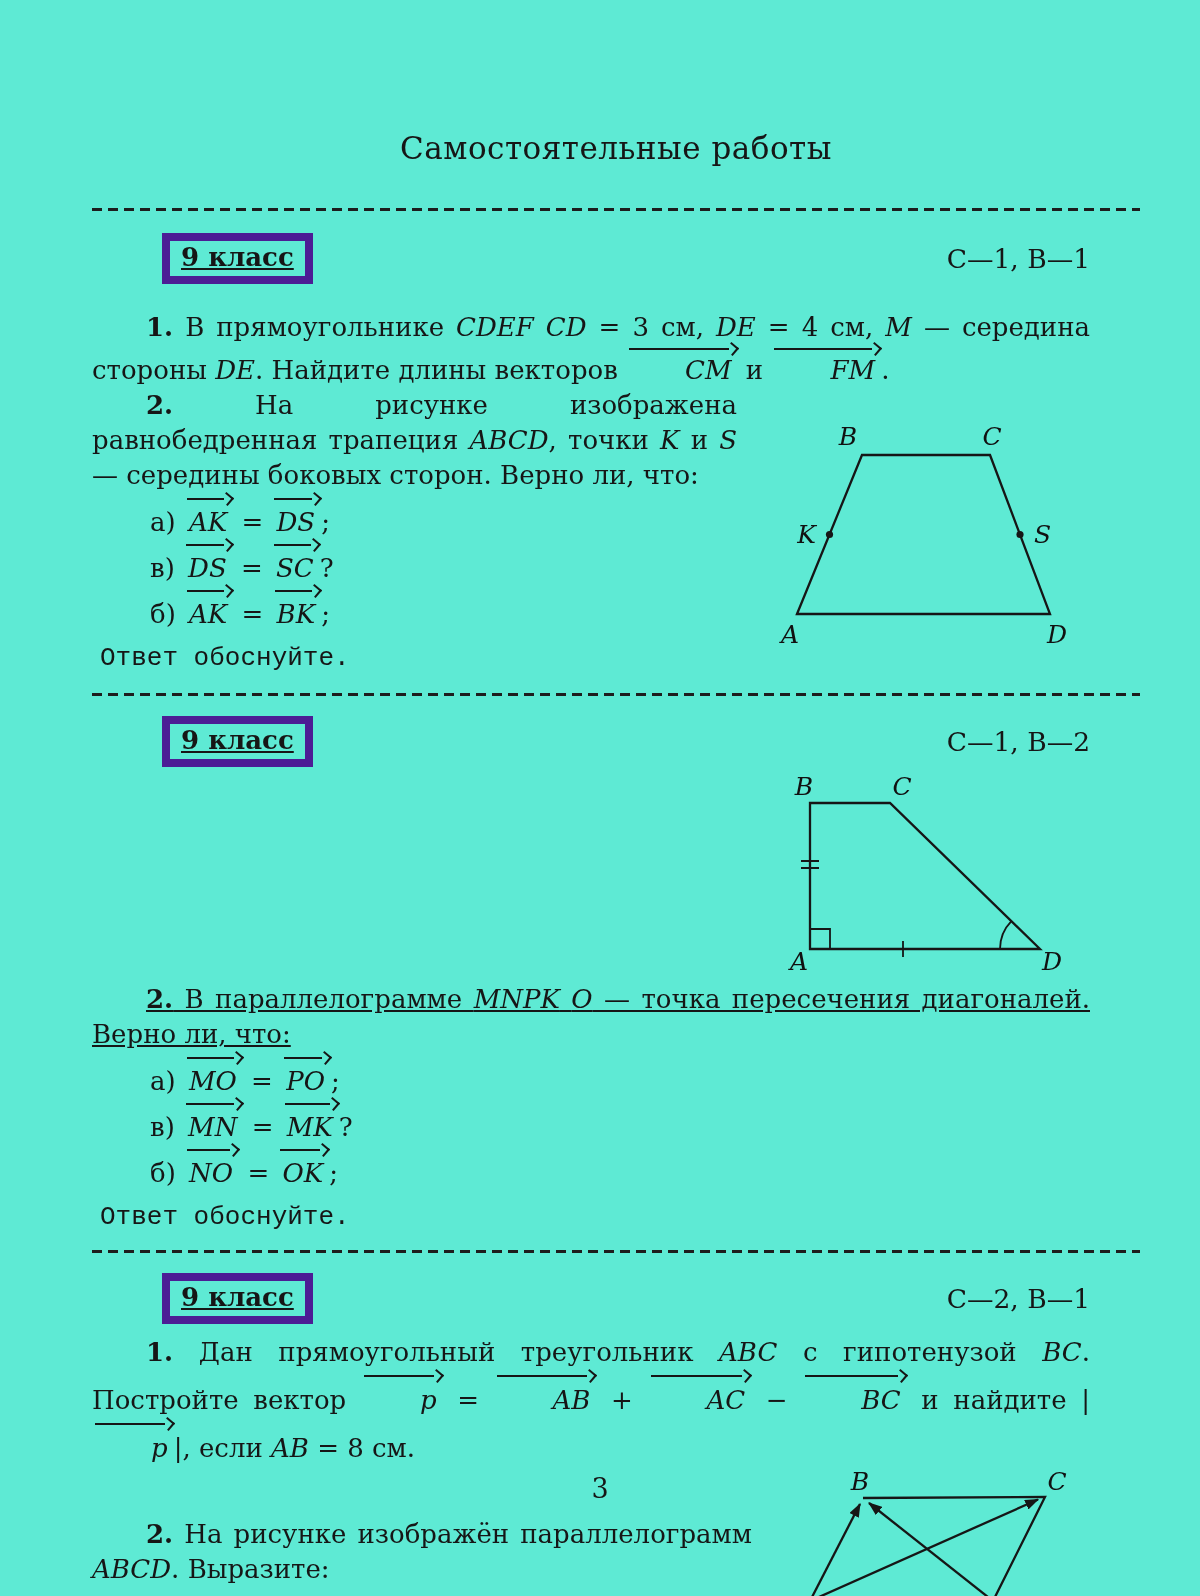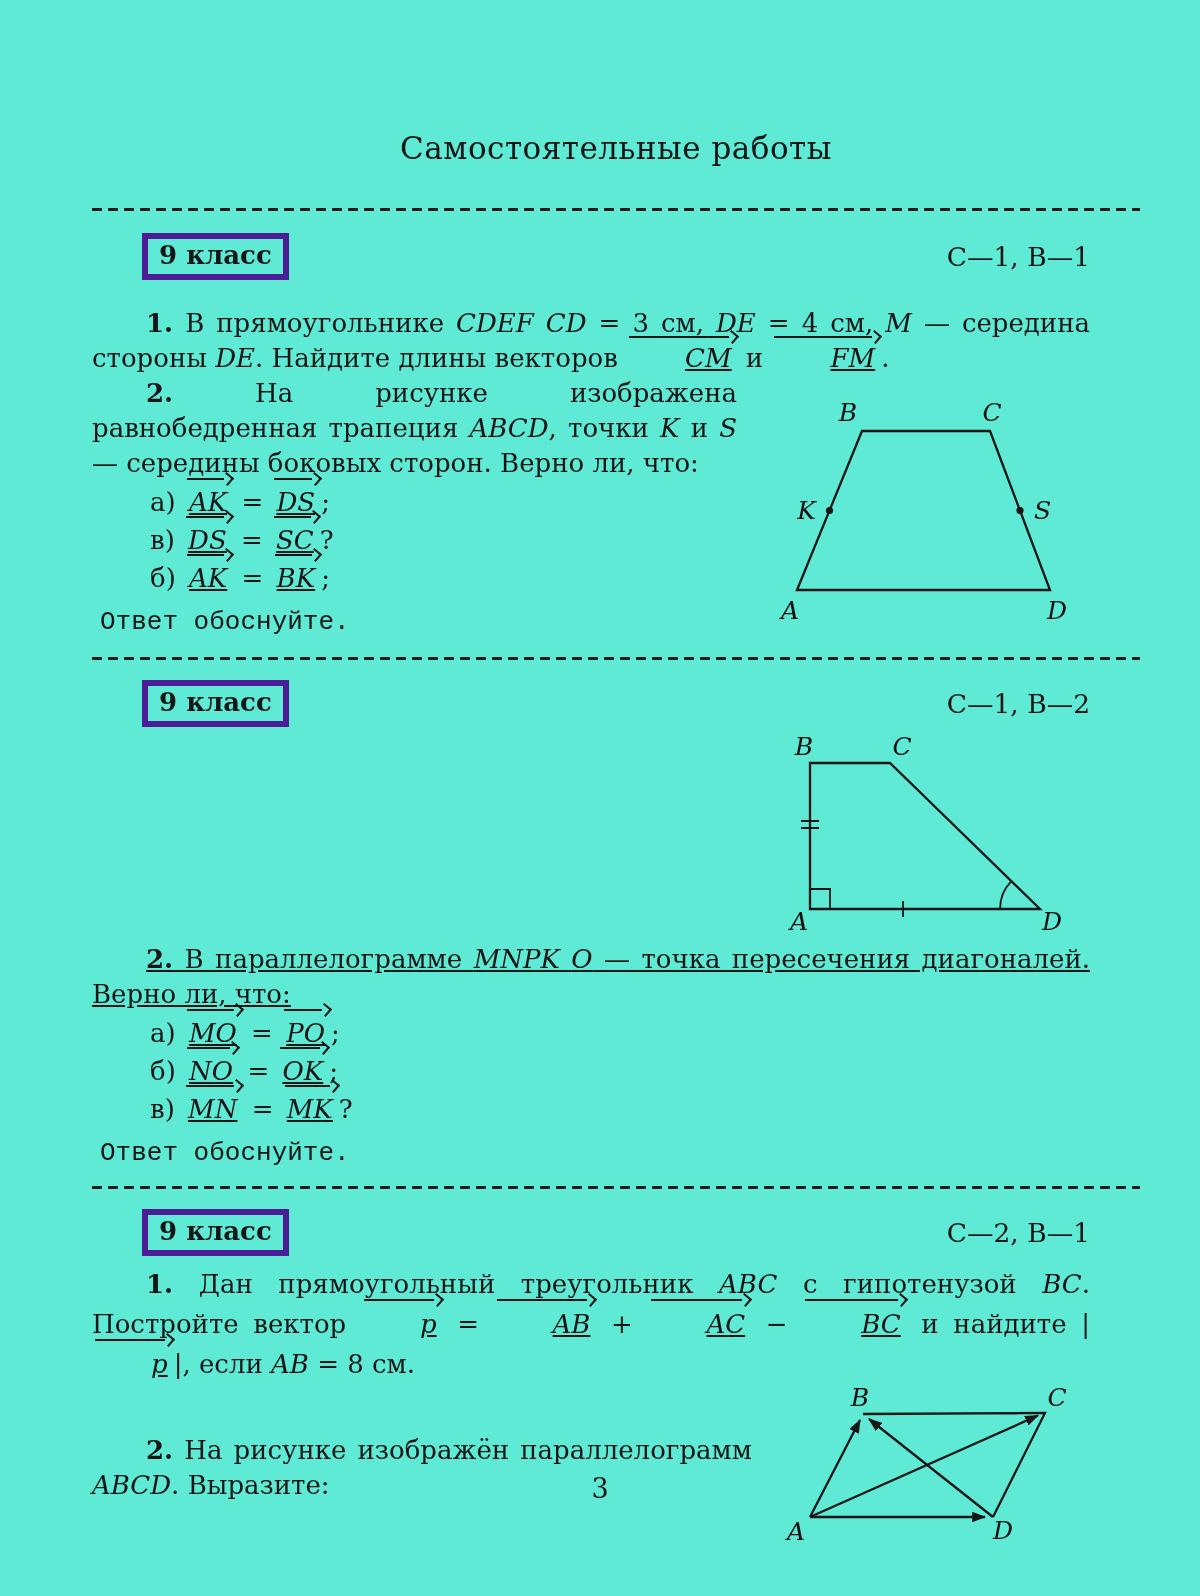--- a/index.html
+++ b/index.html
@@ -25,23 +25,23 @@
   .dash3 { margin-top:16px; }
 
   .sec-head {
     display:flex; justify-content:space-between; align-items:center;
     padding-right:50px;
   }
   .sec-head1 { margin-top:22px; }
   .sec-head2 { margin-top:20px; }
   .sec-head3 { margin-top:20px; }
   .grade-box {
-    display:inline-block; margin-left:50px;
-    border:6px solid #4c1d95; padding:1px 11px 4px;
-    font-weight:bold; font-size:26px; line-height:30px;
+    display:inline-block; margin-left:70px;
+    border:8px solid #4c1d95; padding:1px 11px 4px;
+    font-weight:bold; font-size:26px; line-height:30px;text-decoration:underline;
   }
   .variant { font-size:26.5px; }
 
   .para {
     margin:0; font-size:26px; line-height:35px;
     text-align:justify; text-indent:54px;
   }
   .pfull { padding-right:50px; }
   .para-s1p1 { margin-top:26px; }
   .para-s2p2 { margin-top:6px;text-decoration:underline; }
@@ -60,23 +60,22 @@
   .fig1 { margin-top:-2px; }
   .fig2 { margin-top:-4px; margin-right:40px; }
   .fig3 { margin-top:-10px; margin-right:40px; }
 
   i { font-style:italic; }
   b { font-weight:bold; }
 
   
   .vec {
     position:relative; display:inline-block;
-    font-style:italic; margin:0 3px 0 2px; padding:0 3px;
+    font-style:italic; margin:8px 3px 0 2px; padding:0 3px;
     white-space:nowrap;
-    text-decoration:underline;
   }
   .vec::before {
     content:""; position:absolute; left:1px; right:6px; top:-5px;
     border-top:2px solid #161616;
   }
   .vec::after {
     content:""; position:absolute; right:-2px; top:-9px;
     width:8px; height:8px;
     border-top:2px solid #161616; border-right:2px solid #161616;
     transform:rotate(40deg);
@@ -152,22 +151,22 @@
             <text class="flbl" x="117" y="24" text-anchor="middle">C</text>
             <text class="flbl" x="14" y="199" text-anchor="middle">A</text>
             <text class="flbl" x="267" y="199" text-anchor="middle">D</text>
           </svg>
         </div>
       </div>
 
       <p class="para pfull para-s2p2"><b>2.</b> В параллелограмме <i>MNPK</i> <i>O</i> — точка пересечения диагоналей. Верно ли, что:</p>
       <div class="opts">
         <div class="opt">а) <span class="vec">MO</span> = <span class="vec">PO</span>;</div>
+        <div class="opt">в) <span class="vec">MN</span> = <span class="vec">MK</span>?</div>
         <div class="opt">б) <span class="vec">NO</span> = <span class="vec">OK</span>;</div>
-        <div class="opt">в) <span class="vec">MN</span> = <span class="vec">MK</span>?</div>
       </div>
       <p class="closing">Ответ обоснуйте.</p>
     </section>
 
     <hr class="dashline dash3">
 
     <section>
       <div class="sec-head sec-head3">
         <span class="grade-box">9 класс</span>
         <span class="variant">С—2, В—1</span>

